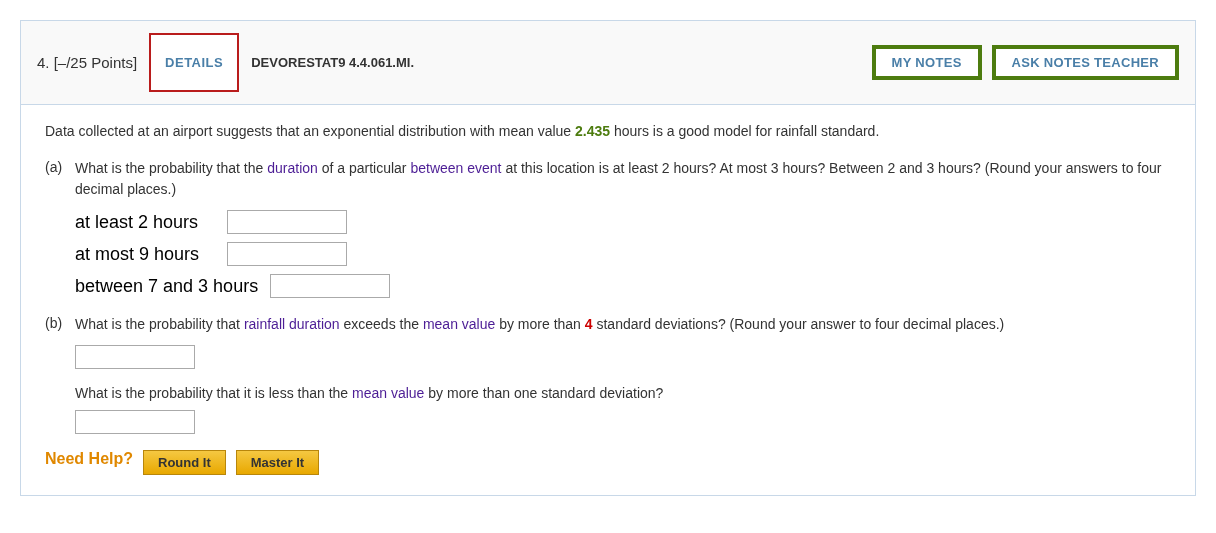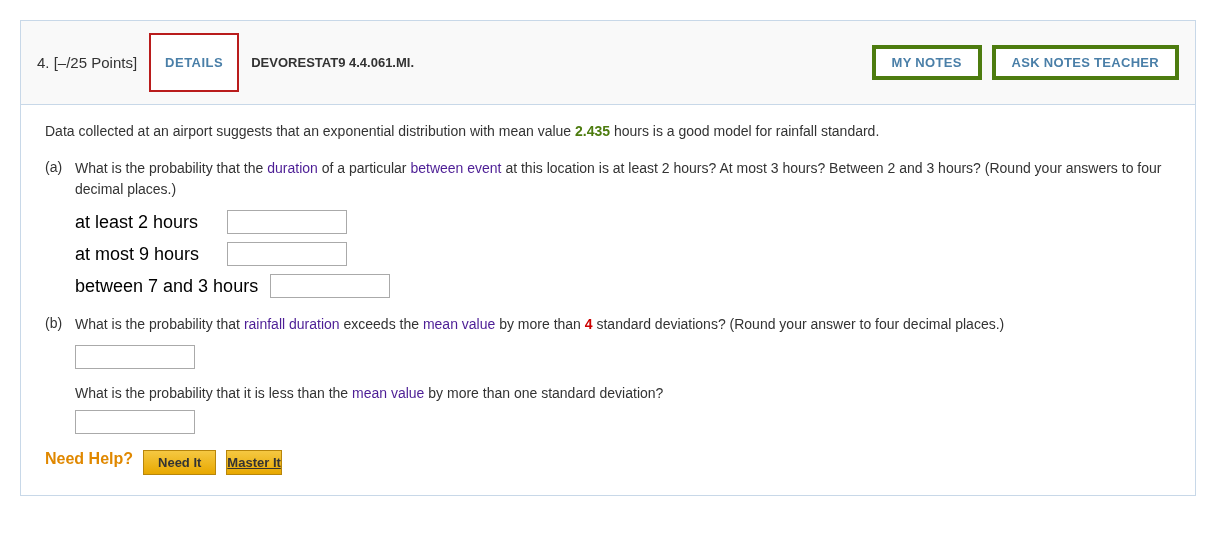--- a/index.html
+++ b/index.html
@@ -153,25 +153,24 @@
       color: #333;
       padding: 4px 14px;
       font-size: 13px;
       font-weight: bold;
       cursor: pointer;
     }
     .master-it-btn {
       background: linear-gradient(to bottom, #f5c842, #e8a800);
       border: 1px solid #b8860b;
       color: #333;
-      padding: 4px 0;
-      font-size: 13px;
-      font-weight: bold;
-      cursor: pointer;
-      text-decoration: underline;
+      padding: 4px 14px;
+      font-size: 13px;
+      font-weight: bold;
+      cursor: pointer;
     }
   </style>
 </head>
 <body>
 
 <div class="page-wrapper">
   <div class="question-container">
 
     <div class="question-header">
       <span class="question-number">4.  [–/25 Points]</span>
@@ -227,19 +226,19 @@
           What is the probability that it is less than the <span class="highlight-blue">mean value</span> by more than one standard deviation?
         </div>
 
         <div class="part-b-input-area">
           <input class="answer-input" type="text" style="">
         </div>
       </div>
 
       <div class="need-help-row">
         <span class="need-help-label">Need Help?</span>
-        <button class="read-it-btn">Need It</button>
+        <button class="read-it-btn">Round It</button>
         <button class="master-it-btn">Master It</button>
       </div>
 
     </div>
   </div>
 </div>
 
 </body></html>

